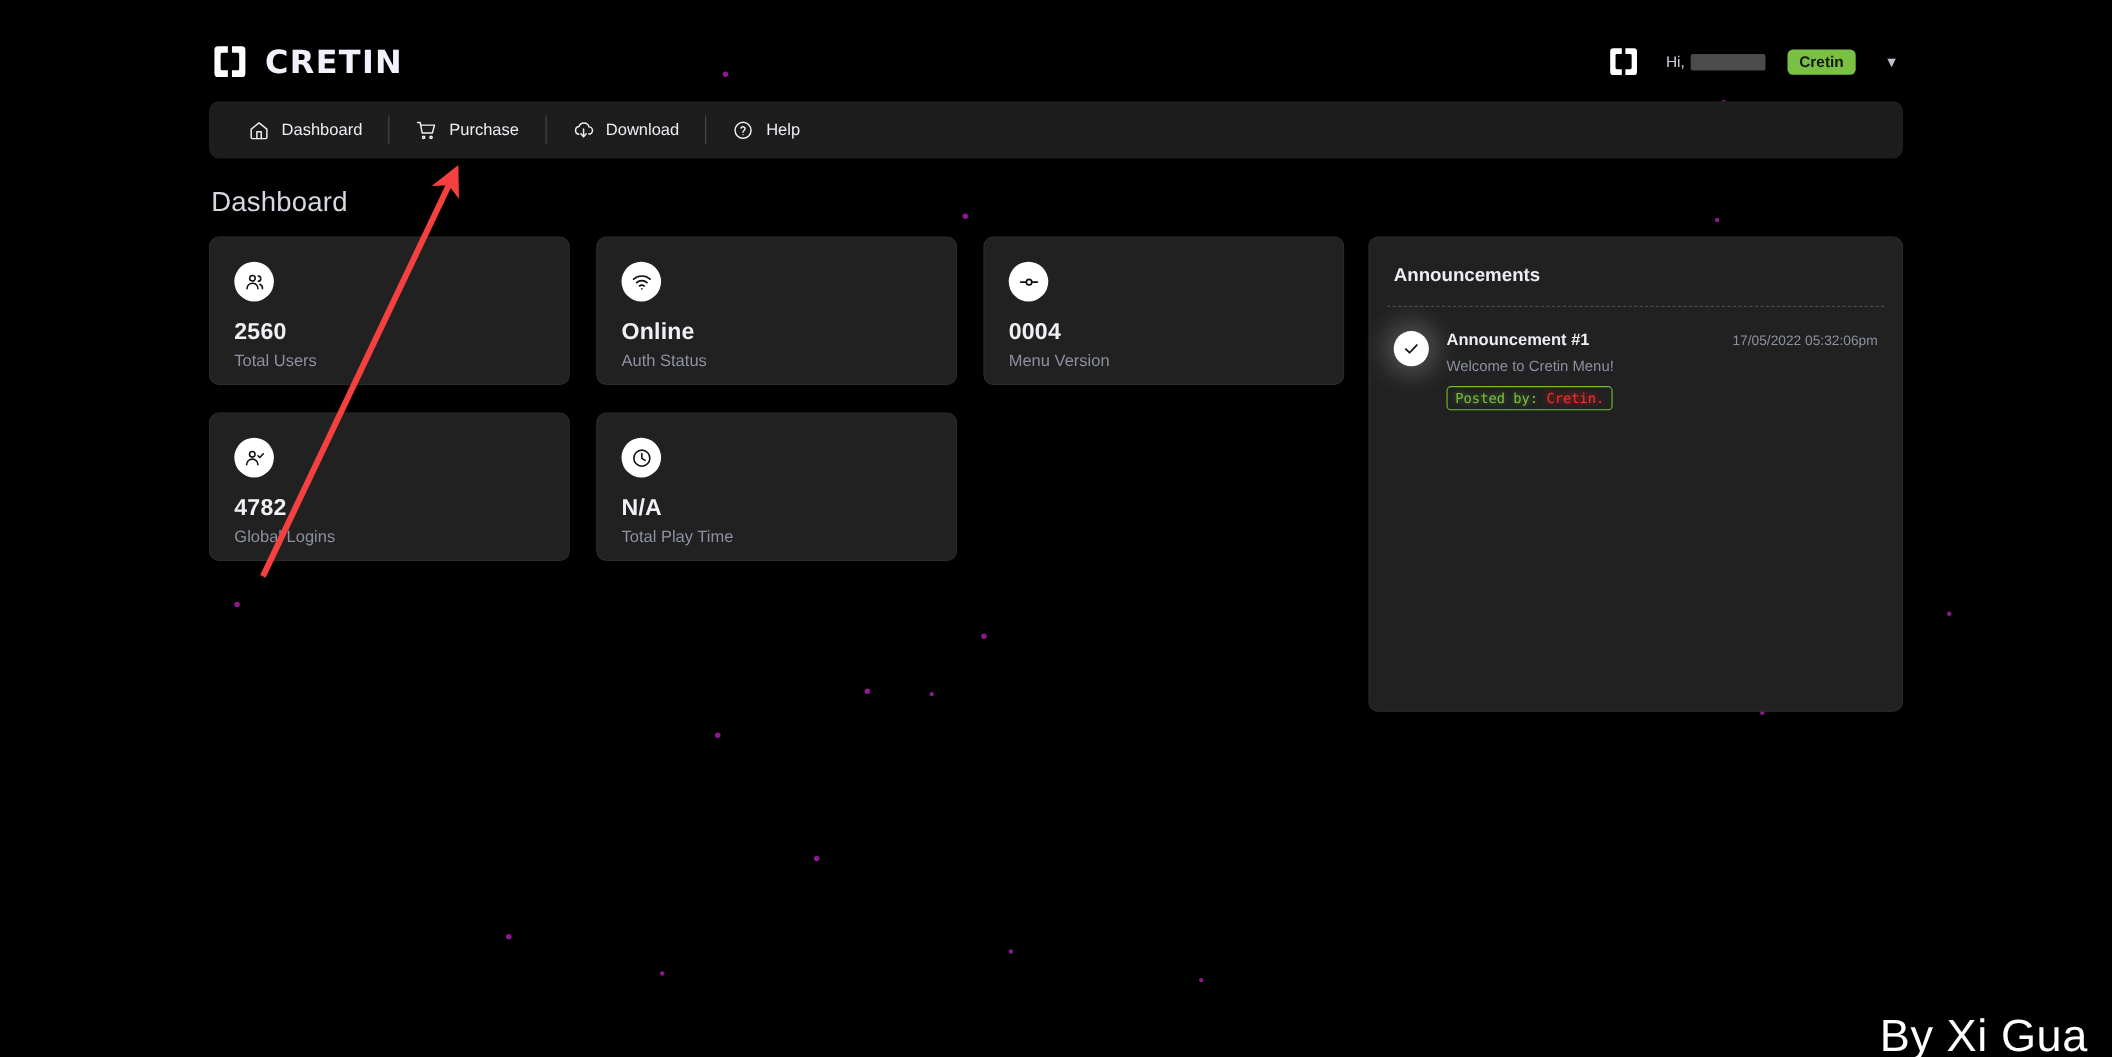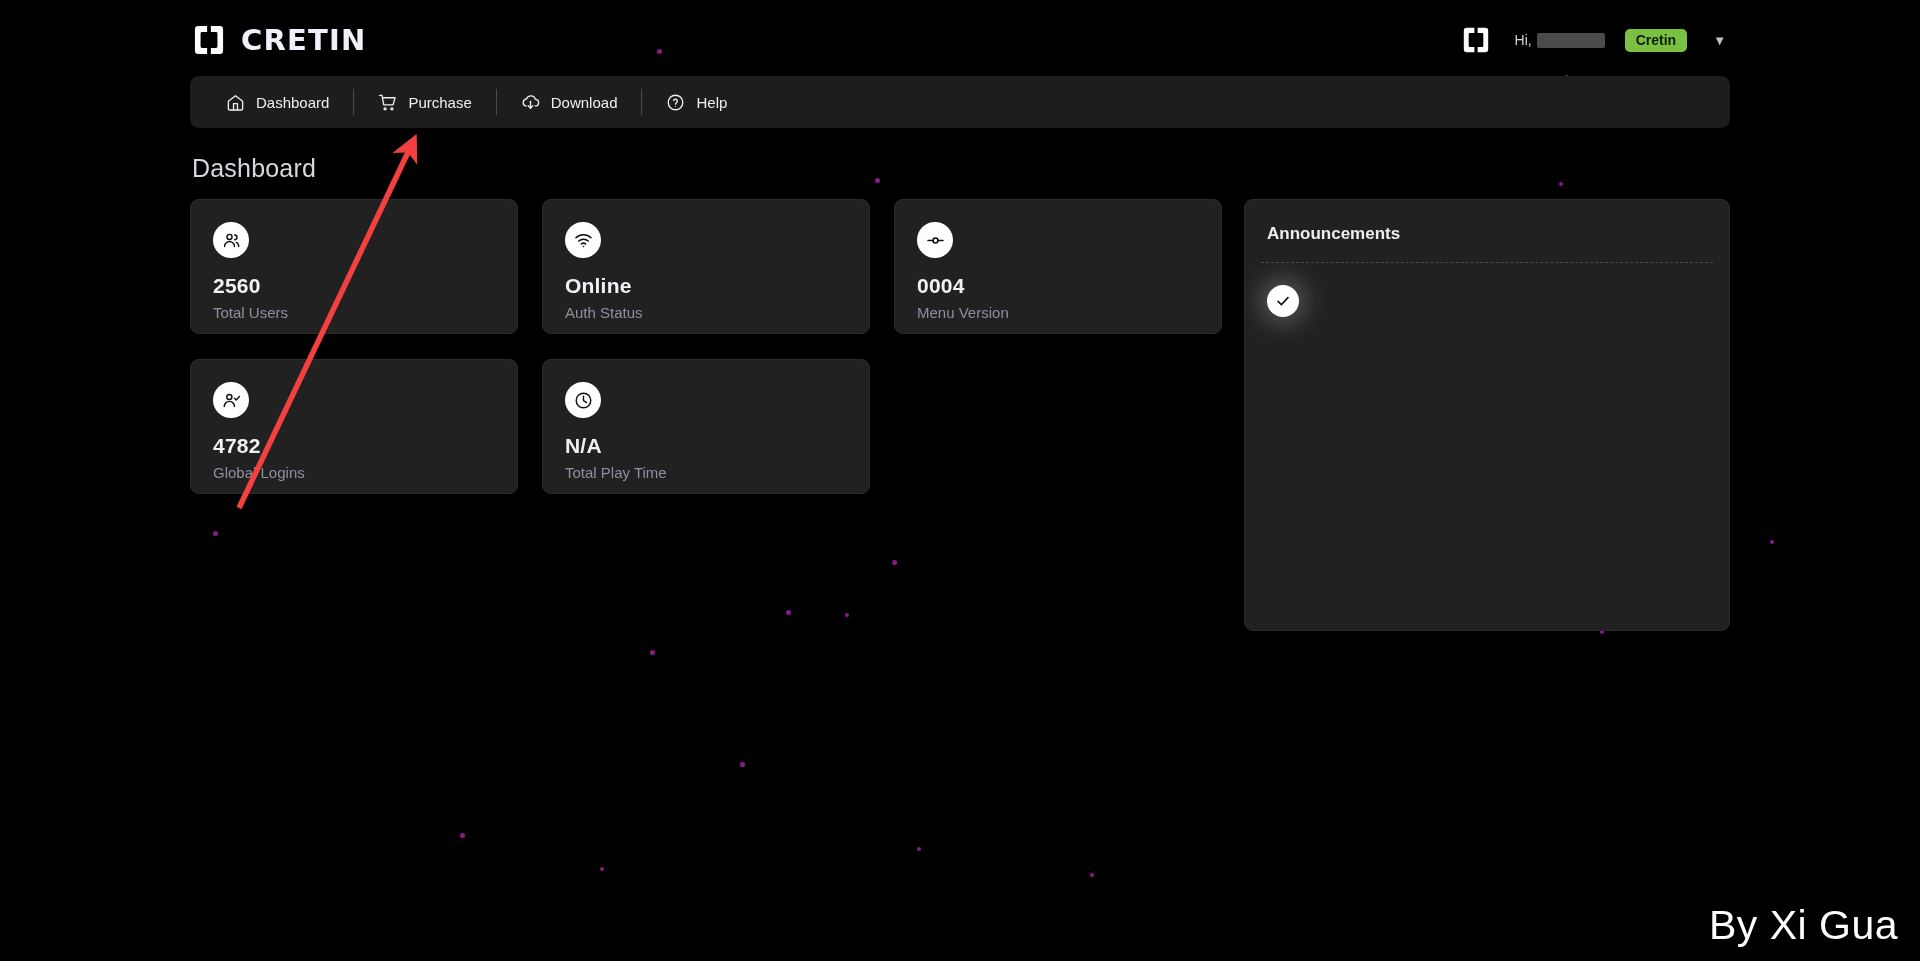--- a/index.html
+++ b/index.html
@@ -25,21 +25,21 @@
     position: absolute;
     background: #8c1a8c;
     border-radius: 50%;
   }
 
   
   .page {
     position: relative;
     z-index: 2;
     width: 1540px;
-    margin: 0 auto;
+    margin: 16px auto;
     padding-top: 6px;
   }
 
   
   .header {
     height: 68px;
     display: flex;
     align-items: center;
     justify-content: space-between;
     padding: 0 4px;
@@ -433,20 +433,31 @@
       <div class="announcements">
         <div class="ann-title">Announcements</div>
         <div class="ann-divider"></div>
 
         <div class="ann-item">
           <div class="ann-check">
             <svg width="16" height="16" viewBox="0 0 24 24" fill="none" stroke="#121212" stroke-width="2.4" stroke-linecap="round" stroke-linejoin="round">
               <path d="M4.5 12.6 L9.6 17.5 L19.5 7"></path>
             </svg>
           </div>
+          <div class="ann-body">
+            <div class="ann-head">
+              <div class="ann-heading">Announcement #1</div>
+              <div class="ann-date">17/05/2022 05:32:06pm</div>
+            </div>
+            <div class="ann-text">Welcome to Cretin Menu!</div>
+            <div class="ann-poster">
+              <span>Posted by:</span>
+              <span class="poster-name">Cretin.</span>
+            </div>
+          </div>
         </div>
       </div>
 
     </div>
   </div>
 
 
   <svg class="annotation-arrow" viewBox="0 0 1920 961">
     <defs>
       <marker id="arrowhead" markerWidth="5" markerHeight="5" refX="2.6" refY="2.5" orient="auto">

